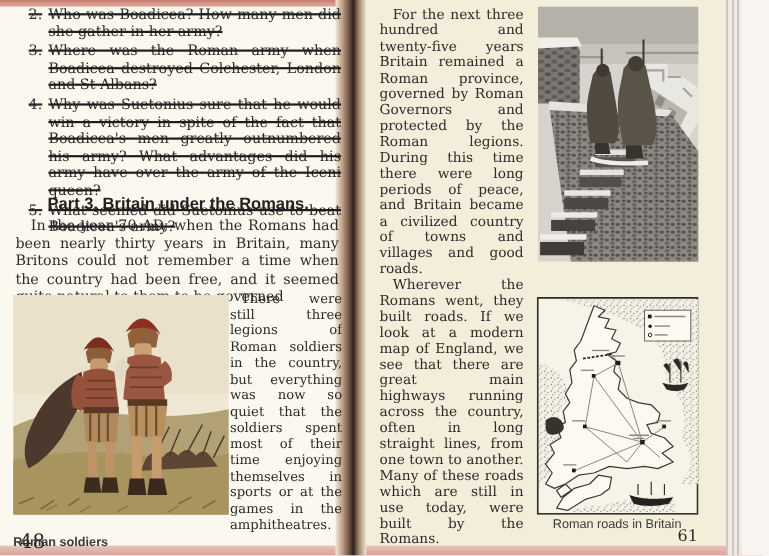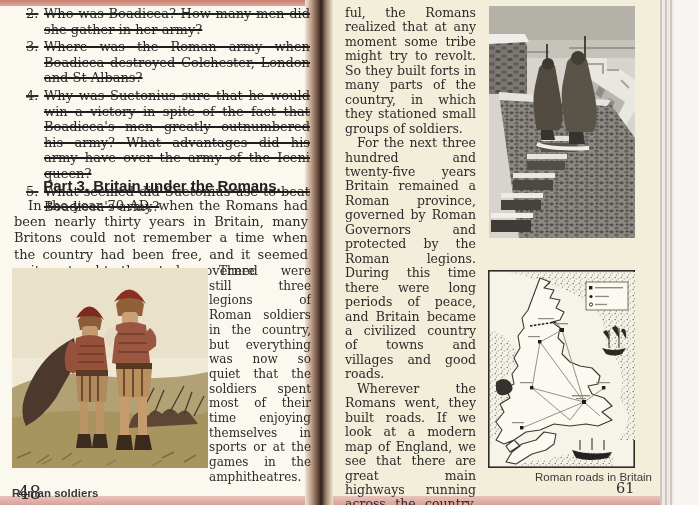--- a/index.html
+++ b/index.html
@@ -39,21 +39,21 @@
 
   
   .mid-col{position:absolute;left:345px;top:6px;width:131px;font-size:12.5px;line-height:14.45px;
            text-align:justify;}
   .mid-col p{margin:0;text-indent:12px;}
   .mid-col p.noindent{text-indent:0;}
   .fort-art{position:absolute;left:489px;top:6px;width:146px;height:232px;}
   .cap-fort{position:absolute;left:489px;top:241px;width:146px;text-align:center;
            font-family:"Liberation Sans","DejaVu Sans",sans-serif;font-size:11.5px;color:#3a3a3a;}
   .map-art{position:absolute;left:488px;top:270px;width:147px;height:198px;}
-  .cap-map{position:absolute;left:470px;top:471px;width:182px;text-align:right;
+  .cap-map{position:absolute;left:470px;top:471px;width:182px;text-align:center;
            font-family:"Liberation Sans","DejaVu Sans",sans-serif;font-size:11.5px;color:#3a3a3a;}
   .pnum-right{position:absolute;left:616px;top:480px;font-size:14.5px;}
 </style>
 </head>
 <body>
 
 <div class="scene">
 
   <div class="page-left"></div>
   <div class="page-right"></div>
@@ -140,21 +140,20 @@
 
   <div class="wrap-col">
     <p>There were still three legions of Roman soldiers in the country, but everything was now so quiet that the soldiers spent most of their time enjoying themselves in sports or at the games in the amphitheatres.</p>
 
   </div>
 
   <div class="cap-soldiers">Roman soldiers</div>
   <div class="pnum-left">48</div>
 
   <div class="mid-col">
-    <p class="noindent">ful, the Romans realized that at any moment some tribe might try to revolt. So they built forts in many parts of the country, in which they stationed small groups of soldiers.</p>
     <p>For the next three hundred and twenty-five years Britain remained a Roman province, governed by Roman Governors and protected by the Roman legions. During this time there were long periods of peace, and Britain became a civilized country of towns and villages and good roads.</p>
     <p>Wherever the Romans went, they built roads. If we look at a modern map of England, we see that there are great main highways running across the country, often in long straight lines, from one town to another. Many of these roads which are still in use today, were built by the Romans.</p>
   </div>
 
   <div class="fort-art">
     <svg width="146" height="232" viewBox="0 0 146 232" xmlns="http://www.w3.org/2000/svg">
       <defs>
         <pattern id="cobb" width="10" height="7" patternUnits="userSpaceOnUse">
           <rect width="10" height="7" fill="#8d8a84"></rect>
           <ellipse cx="2.5" cy="2" rx="2.2" ry="1.4" fill="#55524d"></ellipse>

